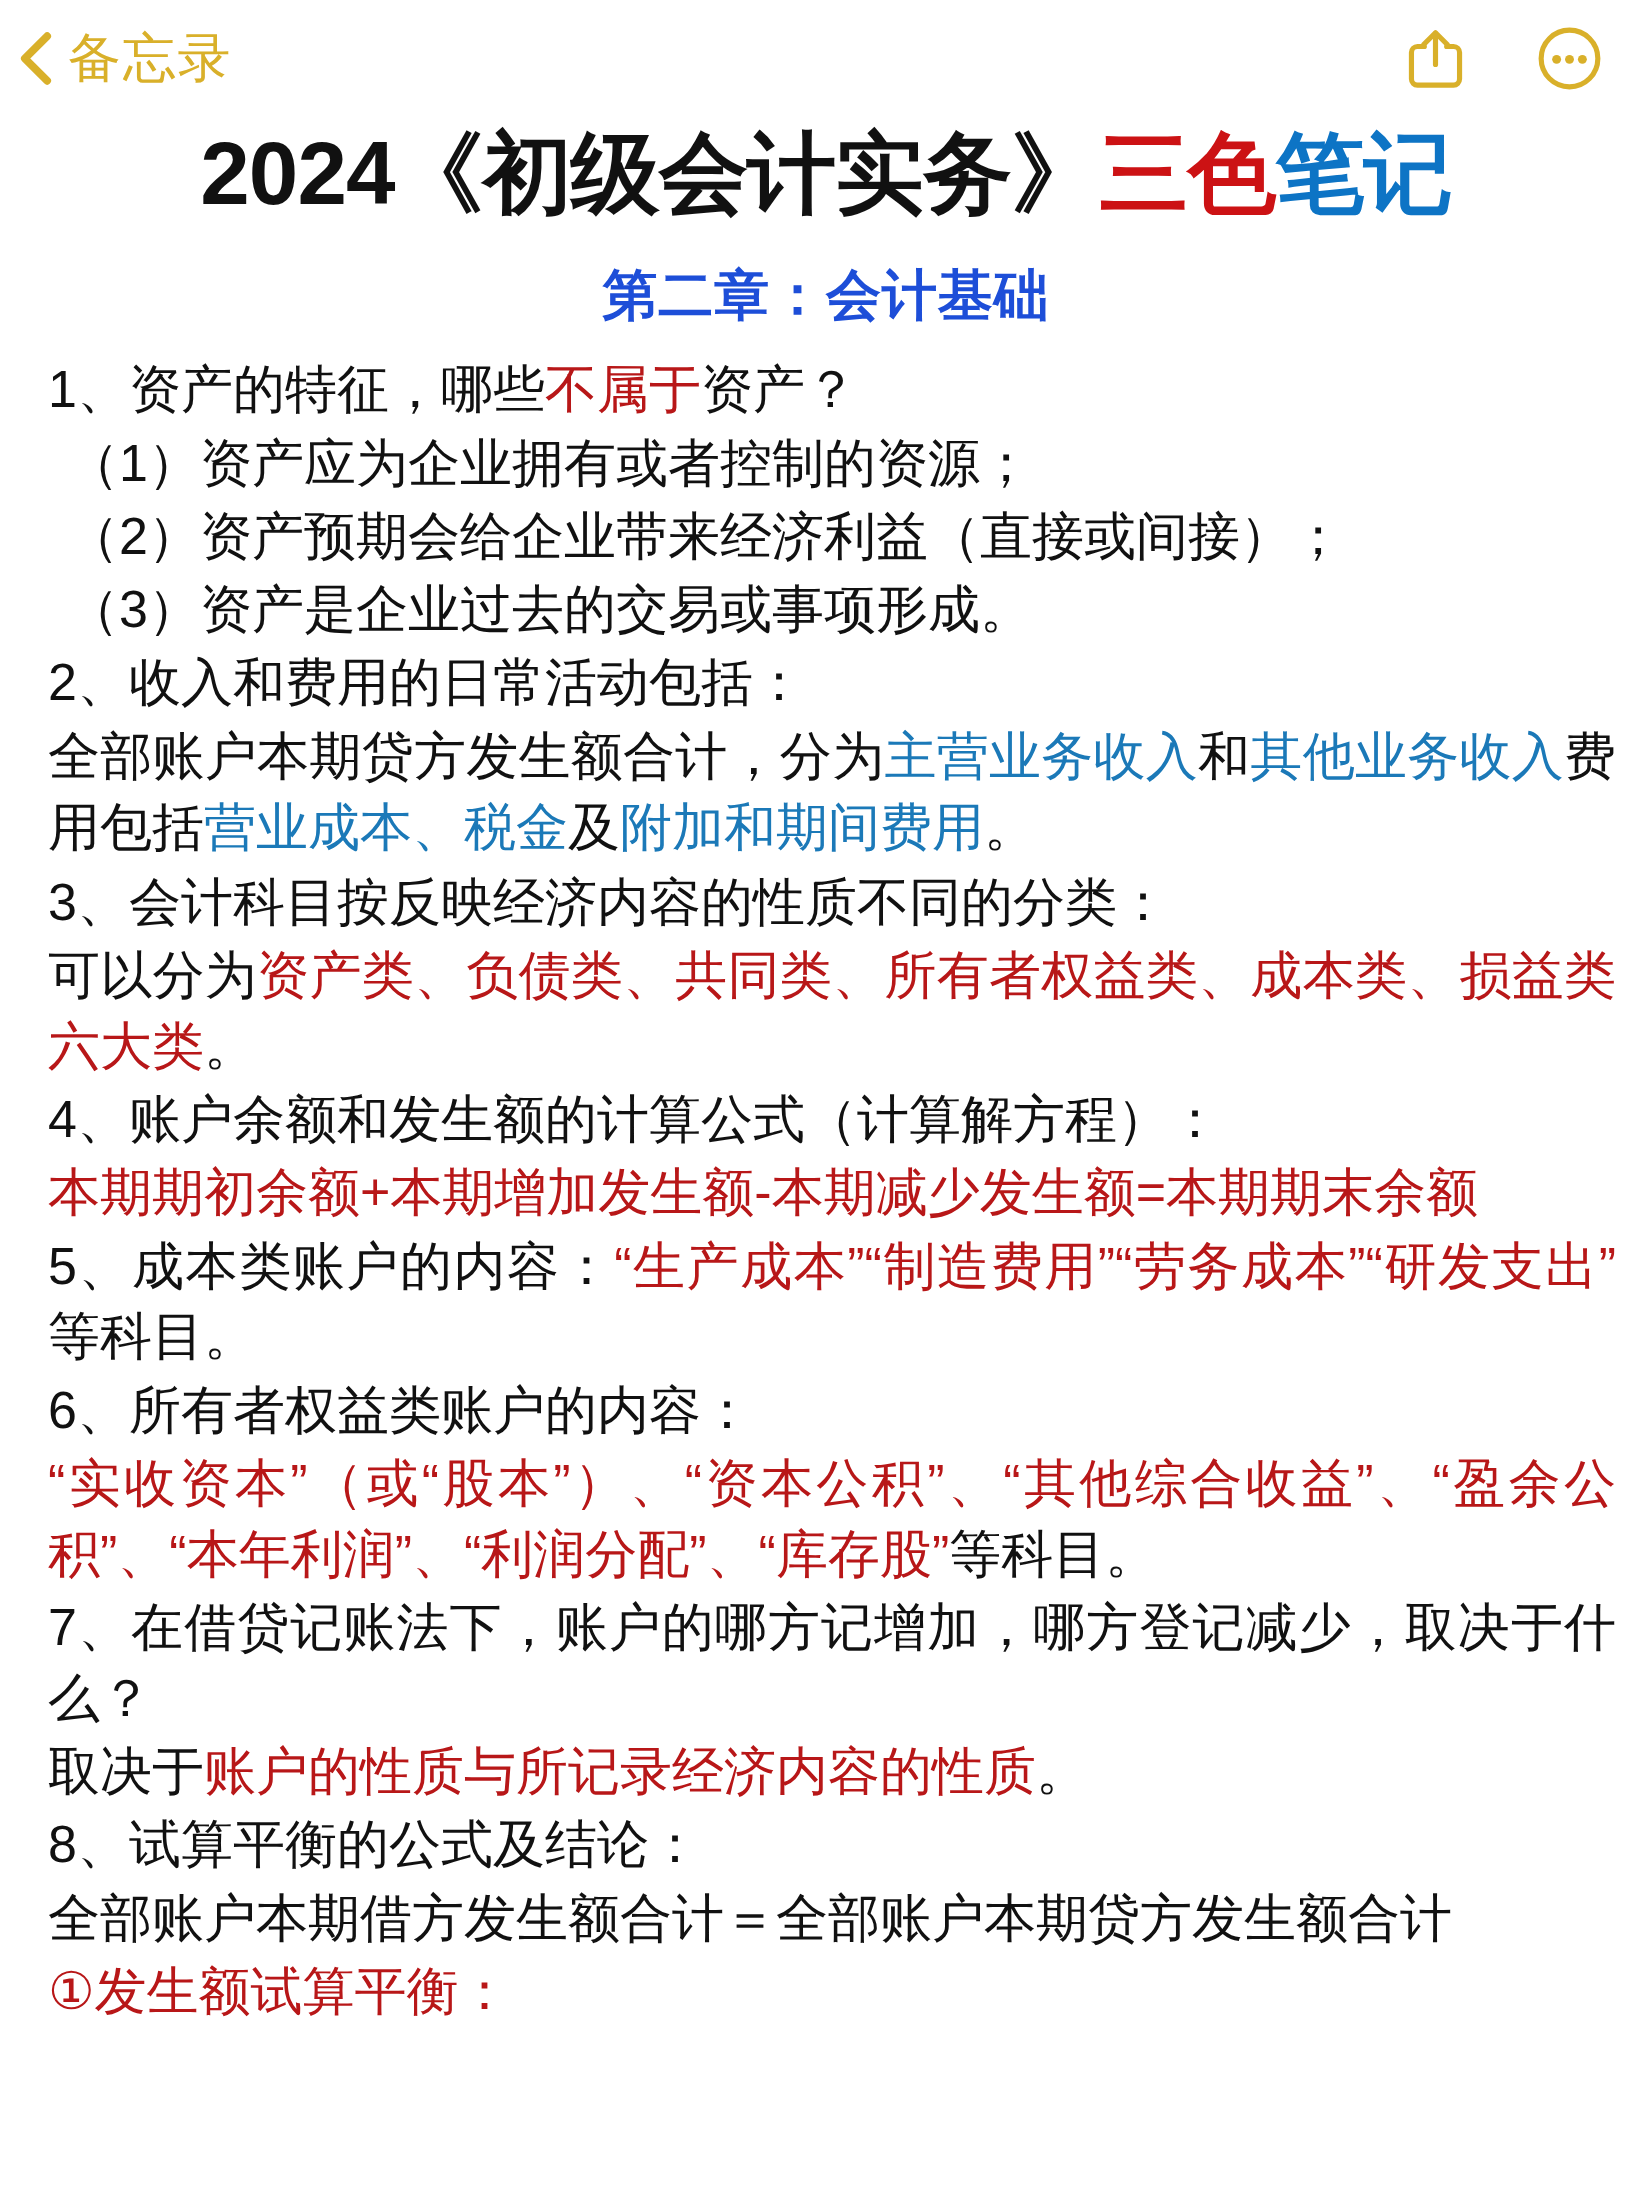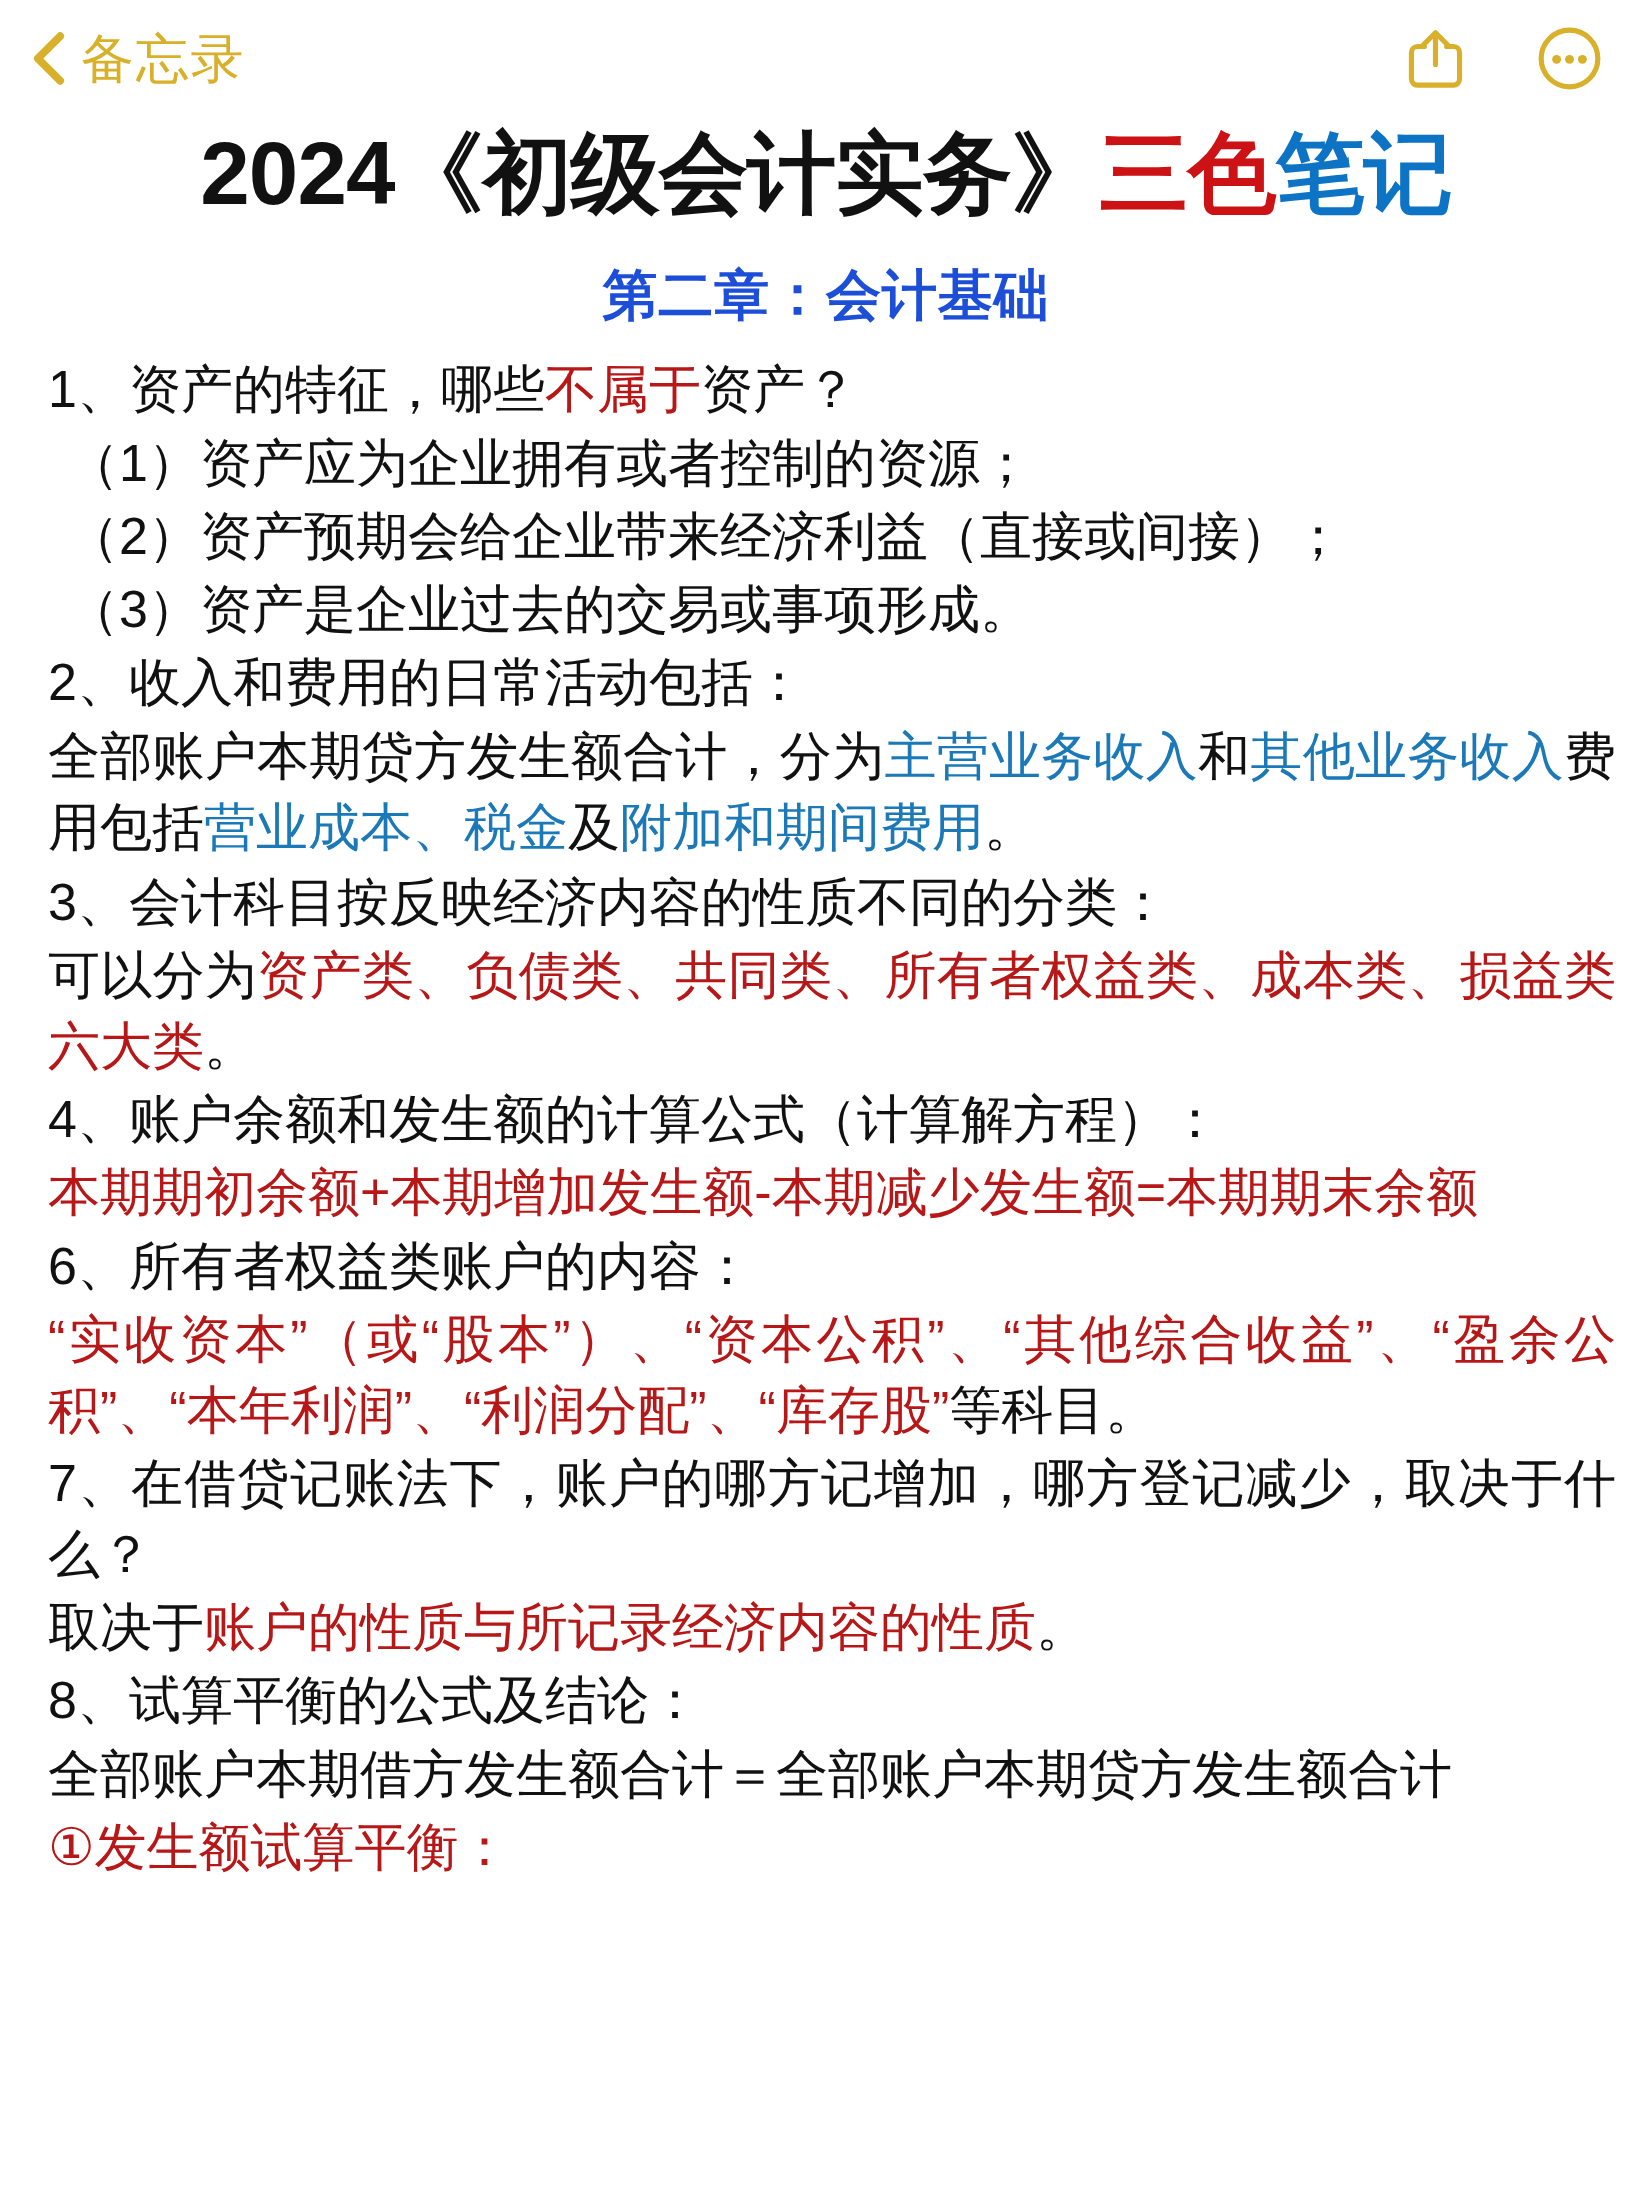--- a/index.html
+++ b/index.html
@@ -15,22 +15,23 @@
     -webkit-font-smoothing: antialiased;
     overflow: hidden;
   }
 
   
   .navbar {
     position: relative;
     height: 116px;
     display: flex;
     align-items: center;
-    padding: 0 34px 0 29px;
+    padding: 0 34px 0 16px;
     box-sizing: border-box;
+    font-family: Liberation Serif, serif;
   }
   .nav-left {
     display: flex;
     align-items: center;
     gap: 12px;
   }
   .back-chevron {
     width: 40px;
     height: 55px;
     display: block;
@@ -151,20 +152,21 @@
 
   <p class="para">2、收入和费用的日常活动包括：</p>
   <p class="para"><span>全部账户本期贷方发生额合计，分为</span><span class="b">主营业务收入</span><span>和</span><span class="b">其他业务收入</span><span>费用包括</span><span class="b">营业成本、税金</span><span>及</span><span class="b">附加和期间费用</span><span>。</span></p>
 
   <p class="para">3、会计科目按反映经济内容的性质不同的分类：</p>
   <p class="para"><span>可以分为</span><span class="r">资产类、负债类、共同类、所有者权益类、成本类、损益类六大类</span><span>。</span></p>
 
   <p class="para">4、账户余额和发生额的计算公式（计算解方程）：</p>
   <p class="para red-line">本期期初余额+本期增加发生额-本期减少发生额=本期期末余额</p>
 
+  <p class="para"><span>5、成本类账户的内容：</span><span class="r">“生产成本”“制造费用”“劳务成本”“研发支出”</span><span>等科目。</span></p>
 
   <p class="para">6、所有者权益类账户的内容：</p>
   <p class="para"><span class="r">“实收资本”（或“股本”）、“资本公积”、“其他综合收益”、“盈余公积”、“本年利润”、“利润分配”、“库存股”</span><span>等科目。</span></p>
 
   <p class="para">7、在借贷记账法下，账户的哪方记增加，哪方登记减少，取决于什么？</p>
   <p class="para"><span>取决于</span><span class="r">账户的性质与所记录经济内容的性质</span><span>。</span></p>
 
   <p class="para">8、试算平衡的公式及结论：</p>
   <p class="para">全部账户本期借方发生额合计＝全部账户本期贷方发生额合计</p>
   <p class="para red-line">①发生额试算平衡：</p>

